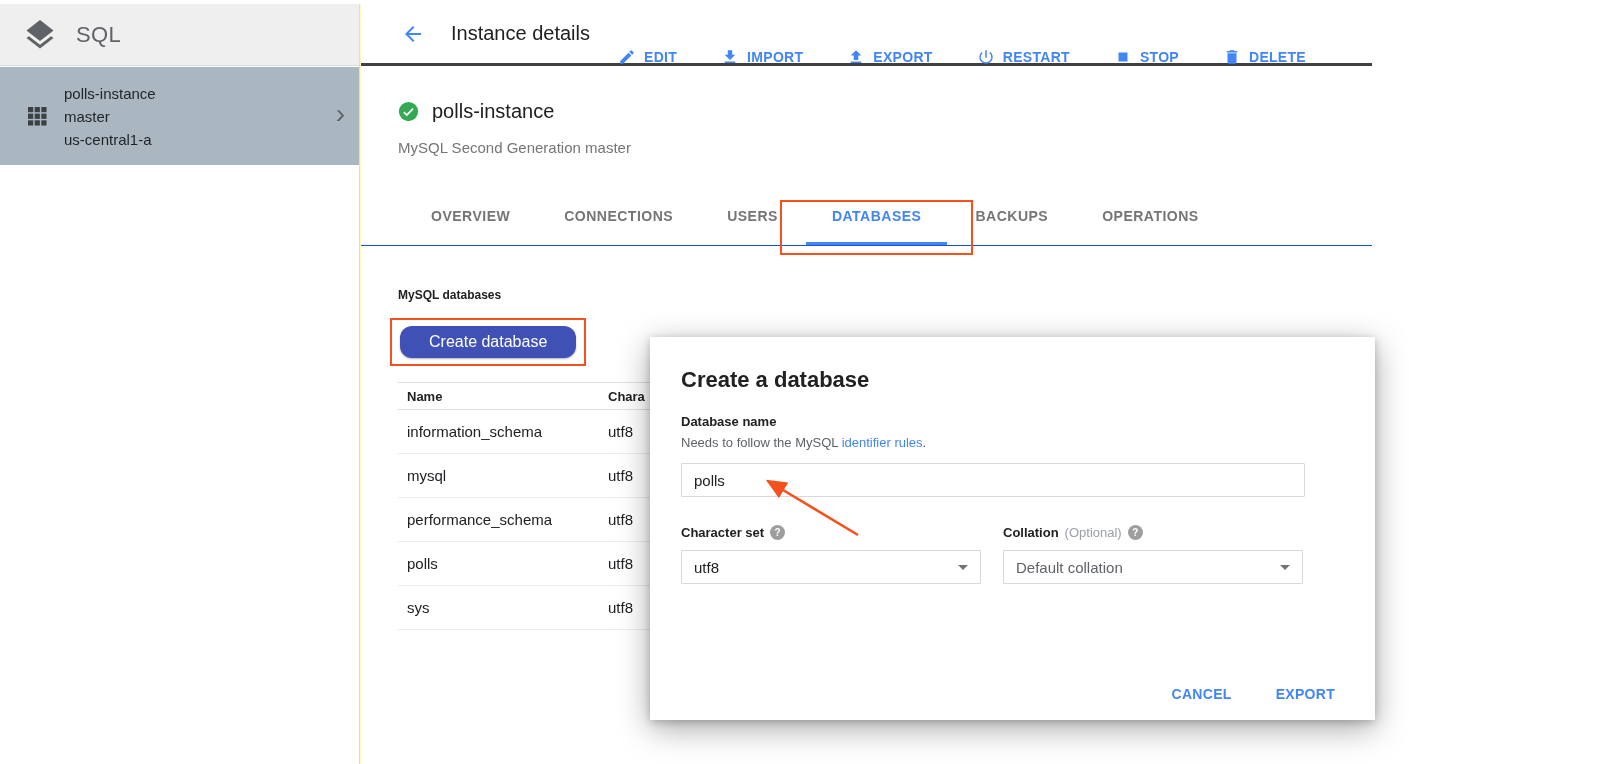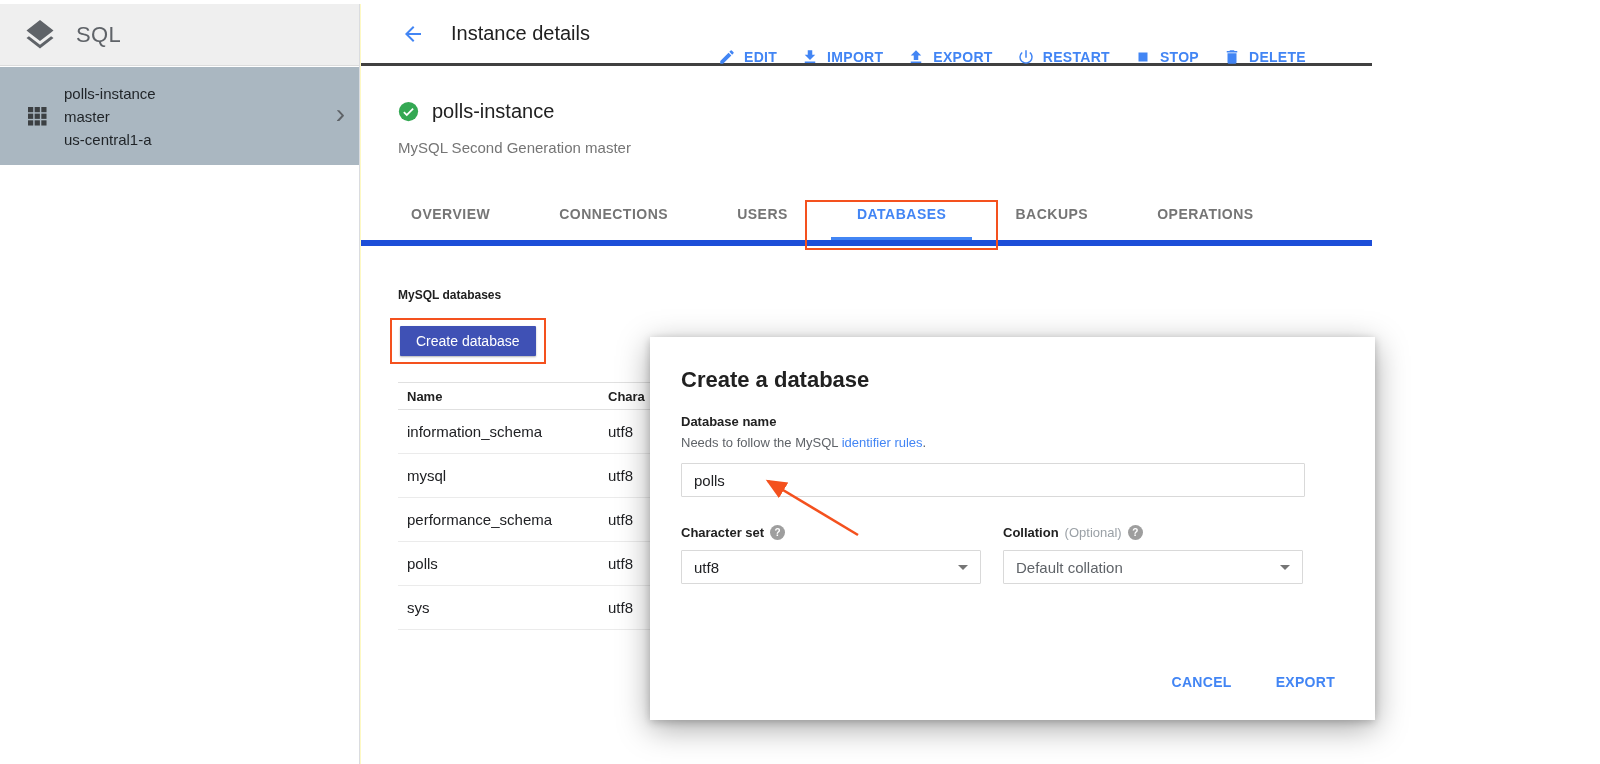--- a/index.html
+++ b/index.html
@@ -15,41 +15,41 @@
   .instance-item { position:absolute; left:0; top:63px; right:0; height:98px; background:#aab7c1; display:flex; align-items:center; padding:0 14px 0 28px; cursor:pointer; }
   .instance-item .grid-ic { width:19px; height:19px; color:#3c4043; flex:none; }
   .instance-item .txt { margin-left:17px; font-size:15px; line-height:23px; color:#1f2327; }
   .instance-item .chev { margin-left:auto; font-size:28px; color:#5f6368; line-height:1; transform:translateY(-2px); }
 
   
   .main { position:absolute; left:361px; top:0; right:0; height:764px; }
   .topbar { height:62px; border-bottom:3px solid #404040; display:flex; align-items:center; padding:0 66px 0 40px; background:#fff; }
   .back-btn { width:24px; height:24px; color:#4285f4; cursor:pointer; flex:none; }
   .topbar-title { font-size:20px; color:#212121; margin-left:26px; white-space:nowrap; }
-  .topbar-actions { margin-left:auto; display:flex; align-items:center; gap:24px;margin-top:47px; }
+  .topbar-actions { margin-left:auto; display:flex; align-items:center; gap:44px;margin-top:47px; }
   .action-btn { display:flex; align-items:center; gap:8px; color:#4285f4; font-size:14px; font-weight:bold; letter-spacing:0.3px; cursor:pointer; white-space:nowrap; }
   .action-btn svg { width:18px; height:18px; flex:none; }
 
   
   .content { position:absolute; left:0; top:62px; right:0; bottom:0; background:#fff; }
   .instance-head { position:absolute; left:37px; top:34px; display:flex; align-items:center; gap:13px; }
   .check-ic { width:21px; height:21px; flex:none; }
   .instance-name { font-size:20px; color:#212121; }
   .instance-sub { position:absolute; left:37px; top:73px; font-size:15px; color:#757575; }
 
   
-  .tabs { position:absolute; left:0; right:0; top:124px; height:56px; border-bottom:6px solid #1d4ed8; display:flex; align-items:stretch; padding-left:24px; gap:17px; }
+  .tabs { position:absolute; left:0; right:0; top:124px; height:56px; border-bottom:1px solid #1d4ed8; display:flex; align-items:stretch; padding-left:44px; gap:2px; }
   .tab { display:flex; align-items:center; padding:0 26px; font-size:14px; font-weight:bold; letter-spacing:0.5px; color:#757575; cursor:pointer; border-bottom:3px solid transparent; position:relative; white-space:nowrap; }
   .tab.active { color:#4285f4; border-bottom-color:#4285f4; }
   .tab-annotation { position:absolute; left:-26px; right:-26px; top:10px; bottom:-13px; border:2px solid #f4511e; pointer-events:none; }
 
   
   .section-title { position:absolute; left:37px; top:222px; font-size:12px; color:#212121; }
   .create-wrap { position:absolute; left:29px; top:252px; border:2px solid #f4511e; padding:6px 8px; }
-  .create-btn { background:#3f51b5; color:#fff; font-size:14px; border:none; padding:7px 16px; border-radius:1px; cursor:pointer; font-family:"Liberation Sans", sans-serif; box-shadow:0 1px 2px rgba(0,0,0,0.3); white-space:nowrap; }
+  .create-btn { background:#3f51b5; color:#fff; font-size:16px; border:none; padding:7px 29px; border-radius:12px; cursor:pointer; font-family:"Liberation Sans", sans-serif; box-shadow:0 1px 2px rgba(0,0,0,0.3); white-space:nowrap; }
 
   .db-table { position:absolute; left:37px; top:316px; width:560px; font-size:15px; color:#202124; }
   .db-row { display:grid; grid-template-columns:201px 1fr; align-items:center; padding-left:9px; height:44px; border-bottom:1px solid #ebebeb; cursor:pointer; }
   .db-row.head { height:28px; border-top:1px solid #e0e0e0; border-bottom:1px solid #e0e0e0; font-size:13px; font-weight:bold; color:#212121; cursor:default; }
 
   
   .modal { position:absolute; left:650px; top:333px; width:725px; height:383px; background:#fff; box-shadow:0 8px 30px rgba(0,0,0,0.35), 0 2px 8px rgba(0,0,0,0.2); z-index:5; }
   .modal-title { position:absolute; left:31px; top:30px; font-size:22px; color:#212121; }
   .fld-label { font-size:13px; font-weight:bold; color:#212121; }
   .db-label { position:absolute; left:31px; top:77px; }
@@ -59,21 +59,21 @@
   .label-row { position:absolute; top:188px; display:flex; align-items:center; gap:6px; }
   .cs-label-row { left:31px; }
   .col-label-row { left:353px; }
   .optional { font-size:13px; color:#9aa0a6; font-weight:normal; }
   .help-ic { width:15px; height:15px; border-radius:50%; background:#9e9e9e; color:#fff; font-size:10px; font-weight:bold; display:flex; align-items:center; justify-content:center; cursor:pointer; }
   .dropdown { position:absolute; top:213px; width:300px; height:34px; border:1px solid #d9d9d9; border-radius:1px; display:flex; align-items:center; justify-content:space-between; padding:0 12px; font-size:15px; cursor:pointer; background:#fff; }
   .dd-charset { left:31px; color:#202124; }
   .dd-collation { left:353px; color:#5f6368; }
   .caret { width:0; height:0; border-left:5px solid transparent; border-right:5px solid transparent; border-top:5px solid #757575; }
   .modal-actions { position:absolute; right:40px; top:337px; display:flex; align-items:center; gap:44px; }
-  .text-btn { font-size:14px; font-weight:bold; letter-spacing:0.3px; color:#4285f4; cursor:pointer; background:none; border:none; font-family:"Liberation Sans", sans-serif; }
+  .text-btn { font-size:14px; font-weight:bold; letter-spacing:0.3px; color:#4285f4; cursor:pointer; background:none; border:none; font-family:"Liberation Sans", sans-serif;margin-top:12px; }
 
   .annotation-arrow { position:absolute; left:750px; top:463px; z-index:6; pointer-events:none; }
 </style>
 </head>
 <body>
 
 <div class="page">
 
   <aside class="sidebar">
     <div class="sidebar-header">

